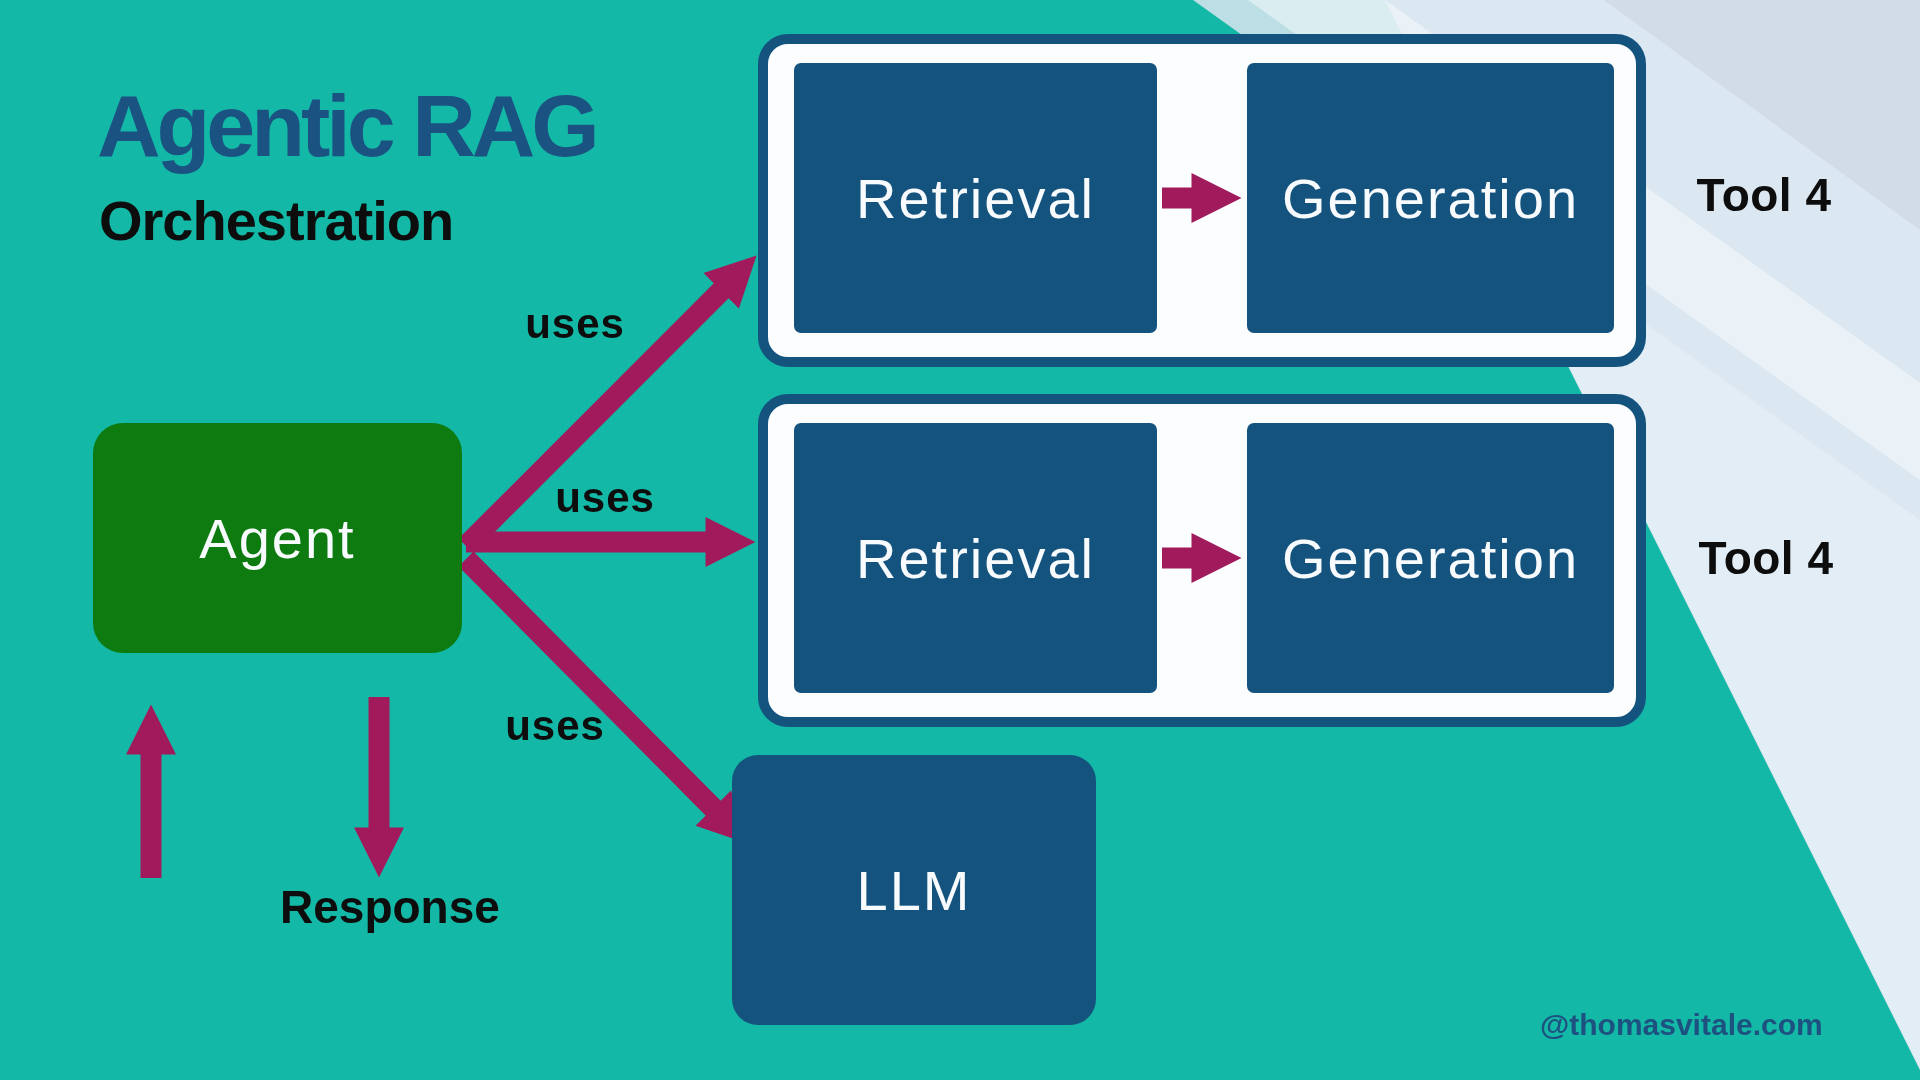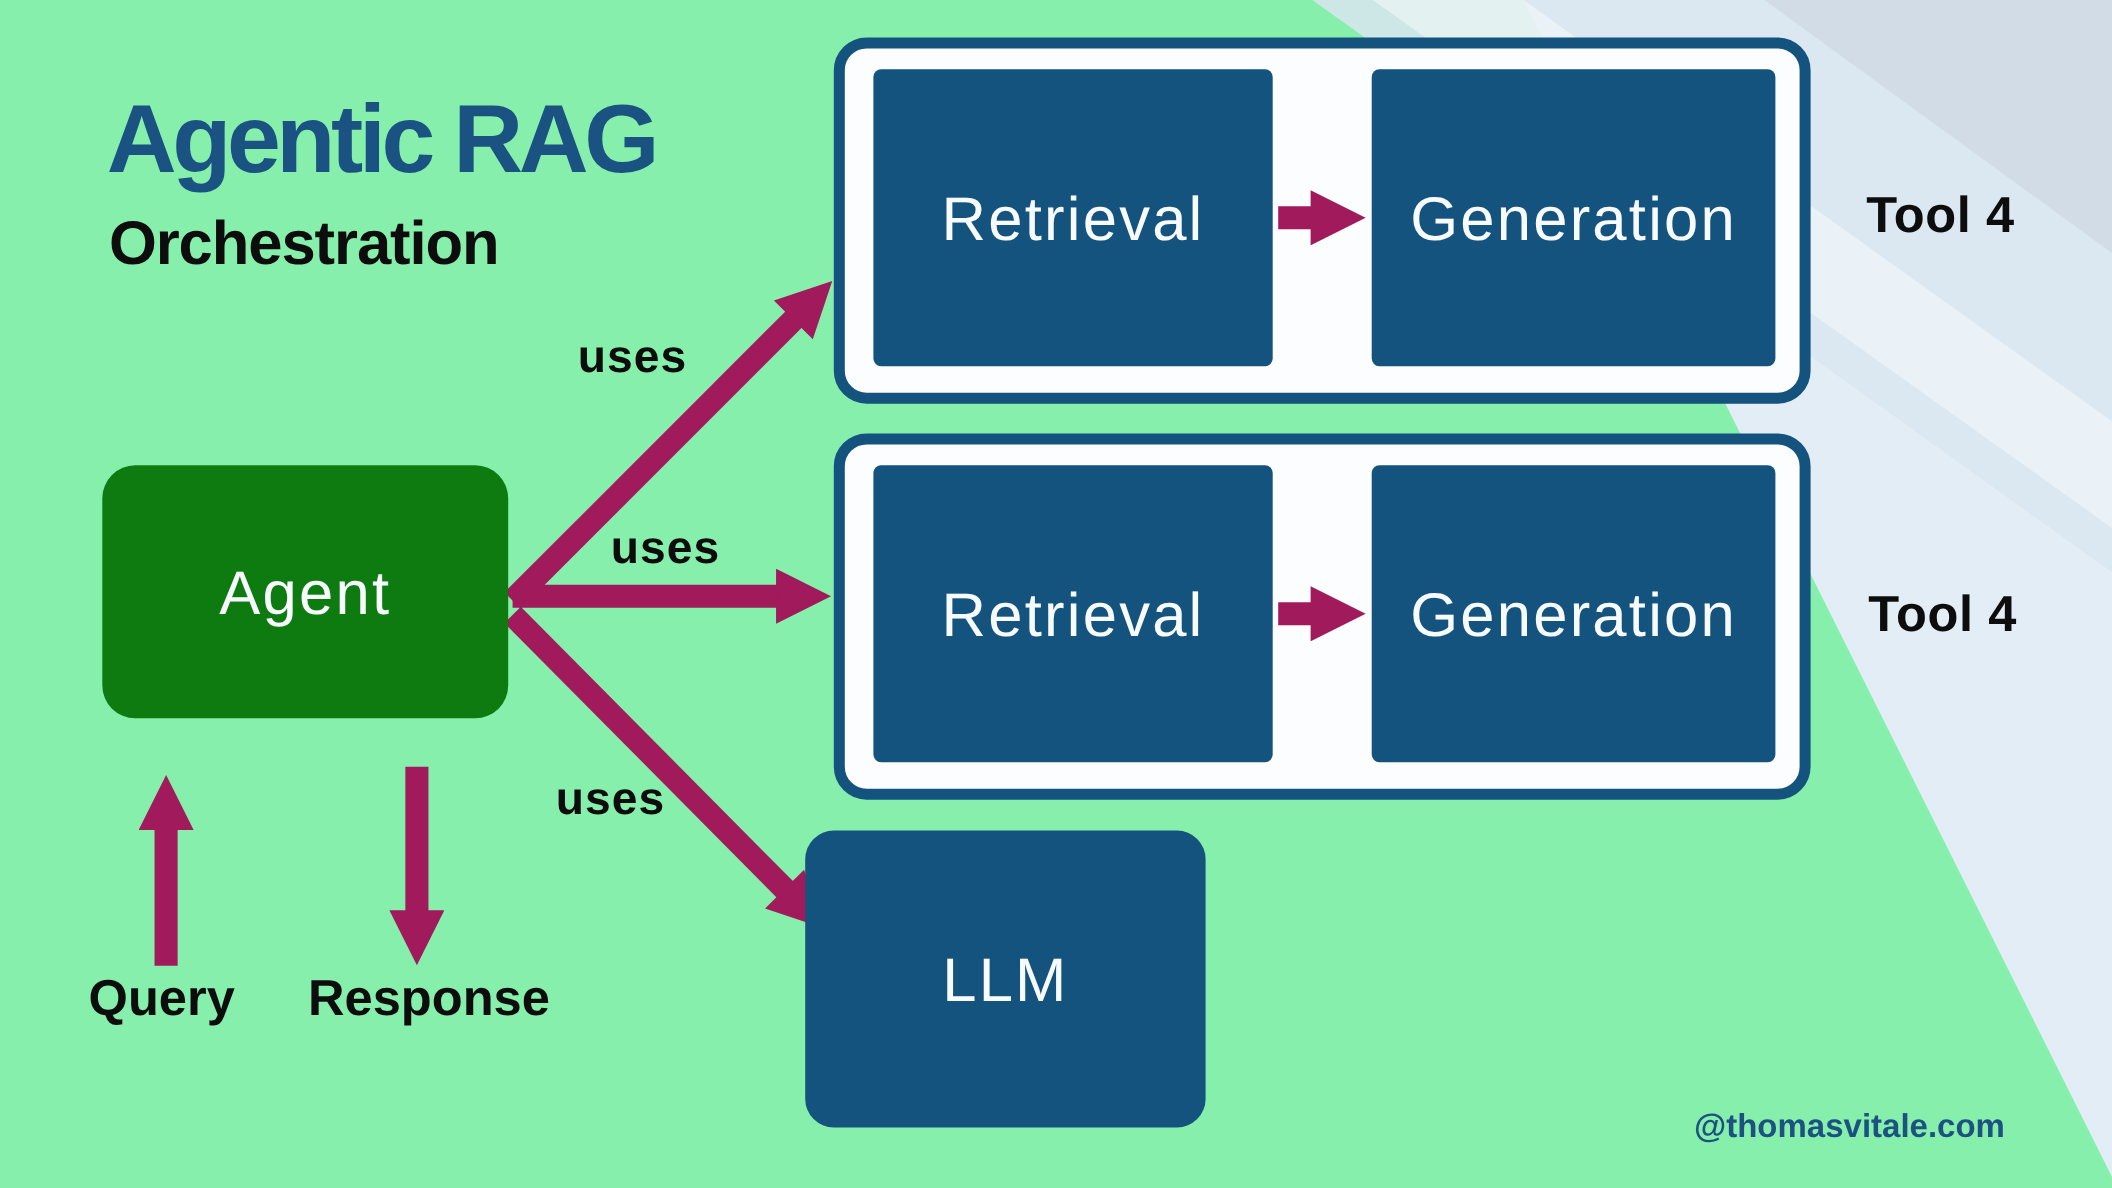--- a/index.html
+++ b/index.html
@@ -1,18 +1,18 @@
 <!DOCTYPE html>
 <html><head>
 <meta charset="utf-8">
 <style>
   html,body{margin:0;padding:0;background:#333;}
   #stage{
     position:relative;width:1920px;height:1080px;overflow:hidden;
-    background:#86efac;
+    background:#14b8a6;
     font-family:"Liberation Sans", sans-serif;
   }
   #stage, #stage *{box-sizing:border-box;}
   svg.layer{position:absolute;left:0;top:0;width:1920px;height:1080px;pointer-events:none;}
 
   .slide-title{
     position:absolute;left:97px;top:80px;
     font-size:88px;font-weight:700;letter-spacing:-4px;
     color:#1a5282;line-height:1.05;white-space:nowrap;
   }
@@ -122,18 +122,17 @@
     <span>LLM</span>
   </div>
 
   <div class="black-label tool-label tool-label-1">Tool 4</div>
   <div class="black-label tool-label tool-label-2">Tool 4</div>
 
   <div class="black-label uses-label uses-1">uses</div>
   <div class="black-label uses-label uses-2">uses</div>
   <div class="black-label uses-label uses-3">uses</div>
 
-  <div class="black-label query-label">Query</div>
   <div class="black-label response-label">Response</div>
 
   <div class="watermark">@thomasvitale.com</div>
 
 </div>
 
 </body></html>

